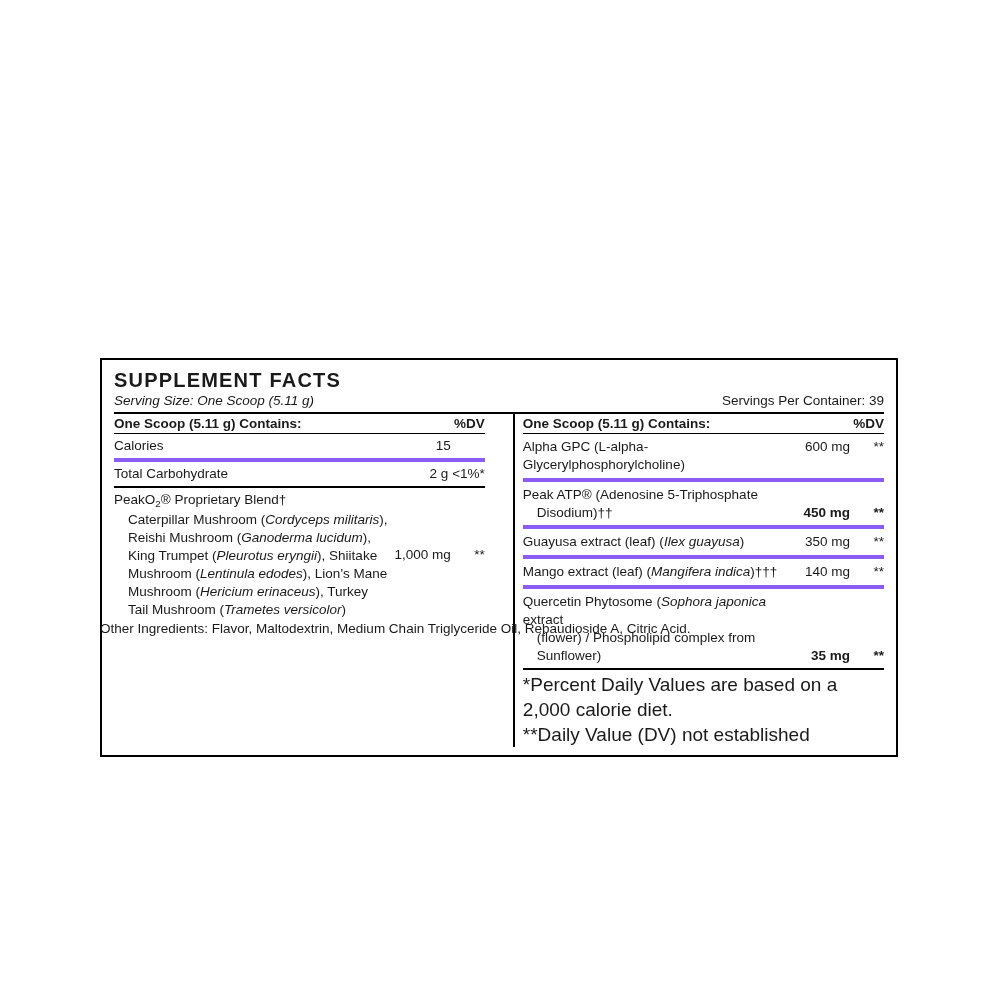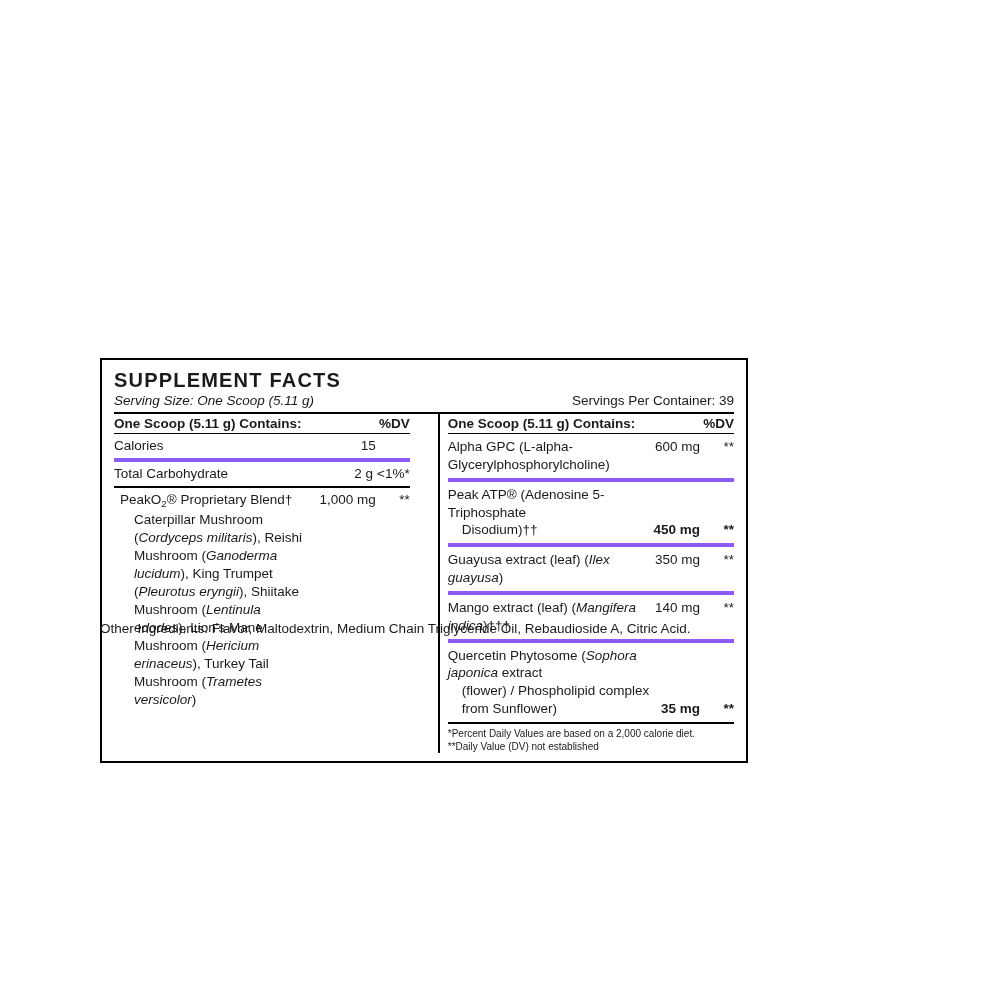--- a/index.html
+++ b/index.html
@@ -13,21 +13,21 @@
   body {
     font-family: "Liberation Sans", sans-serif;
     color: #1a1a1a;
     -webkit-font-smoothing: antialiased;
   }
 
   .panel {
     position: absolute;
     left: 100px;
     top: 358px;
-    width: 648px;
+    width: 798px;
     box-sizing: border-box;
     border: 2px solid #000;
     background: #fff;
     padding: 10px 12px 8px 12px;
   }
 
   .title {
     font-size: 20px;
     letter-spacing: 1.2px;
     font-weight: 700;
@@ -97,27 +97,27 @@
 
   .amt-bottom { align-self: flex-end; font-weight: bold; }
 
   .blend-name .sub {
     display: block;
     margin-left: 14px;
     margin-top: 1px;
     line-height: 1.33;
   }
 
-  .blend-row { align-items: flex-start; margin-left: 6px; }
+  .blend-row { align-items: center; }
   .blend-row .amt, .blend-row .dv { margin-top: 0; }
 
   .thick-sep { border-bottom: 2.5px solid #000; }
 
   .footnotes {
-    font-size: 10px;
+    font-size: 19px;
     line-height: 1.3;
     padding-top: 3px;
   }
 
   .other-ing {
     position: absolute;
     left: 100px;
     top: 620px;
     width: 820px;
     font-size: 13.5px;

